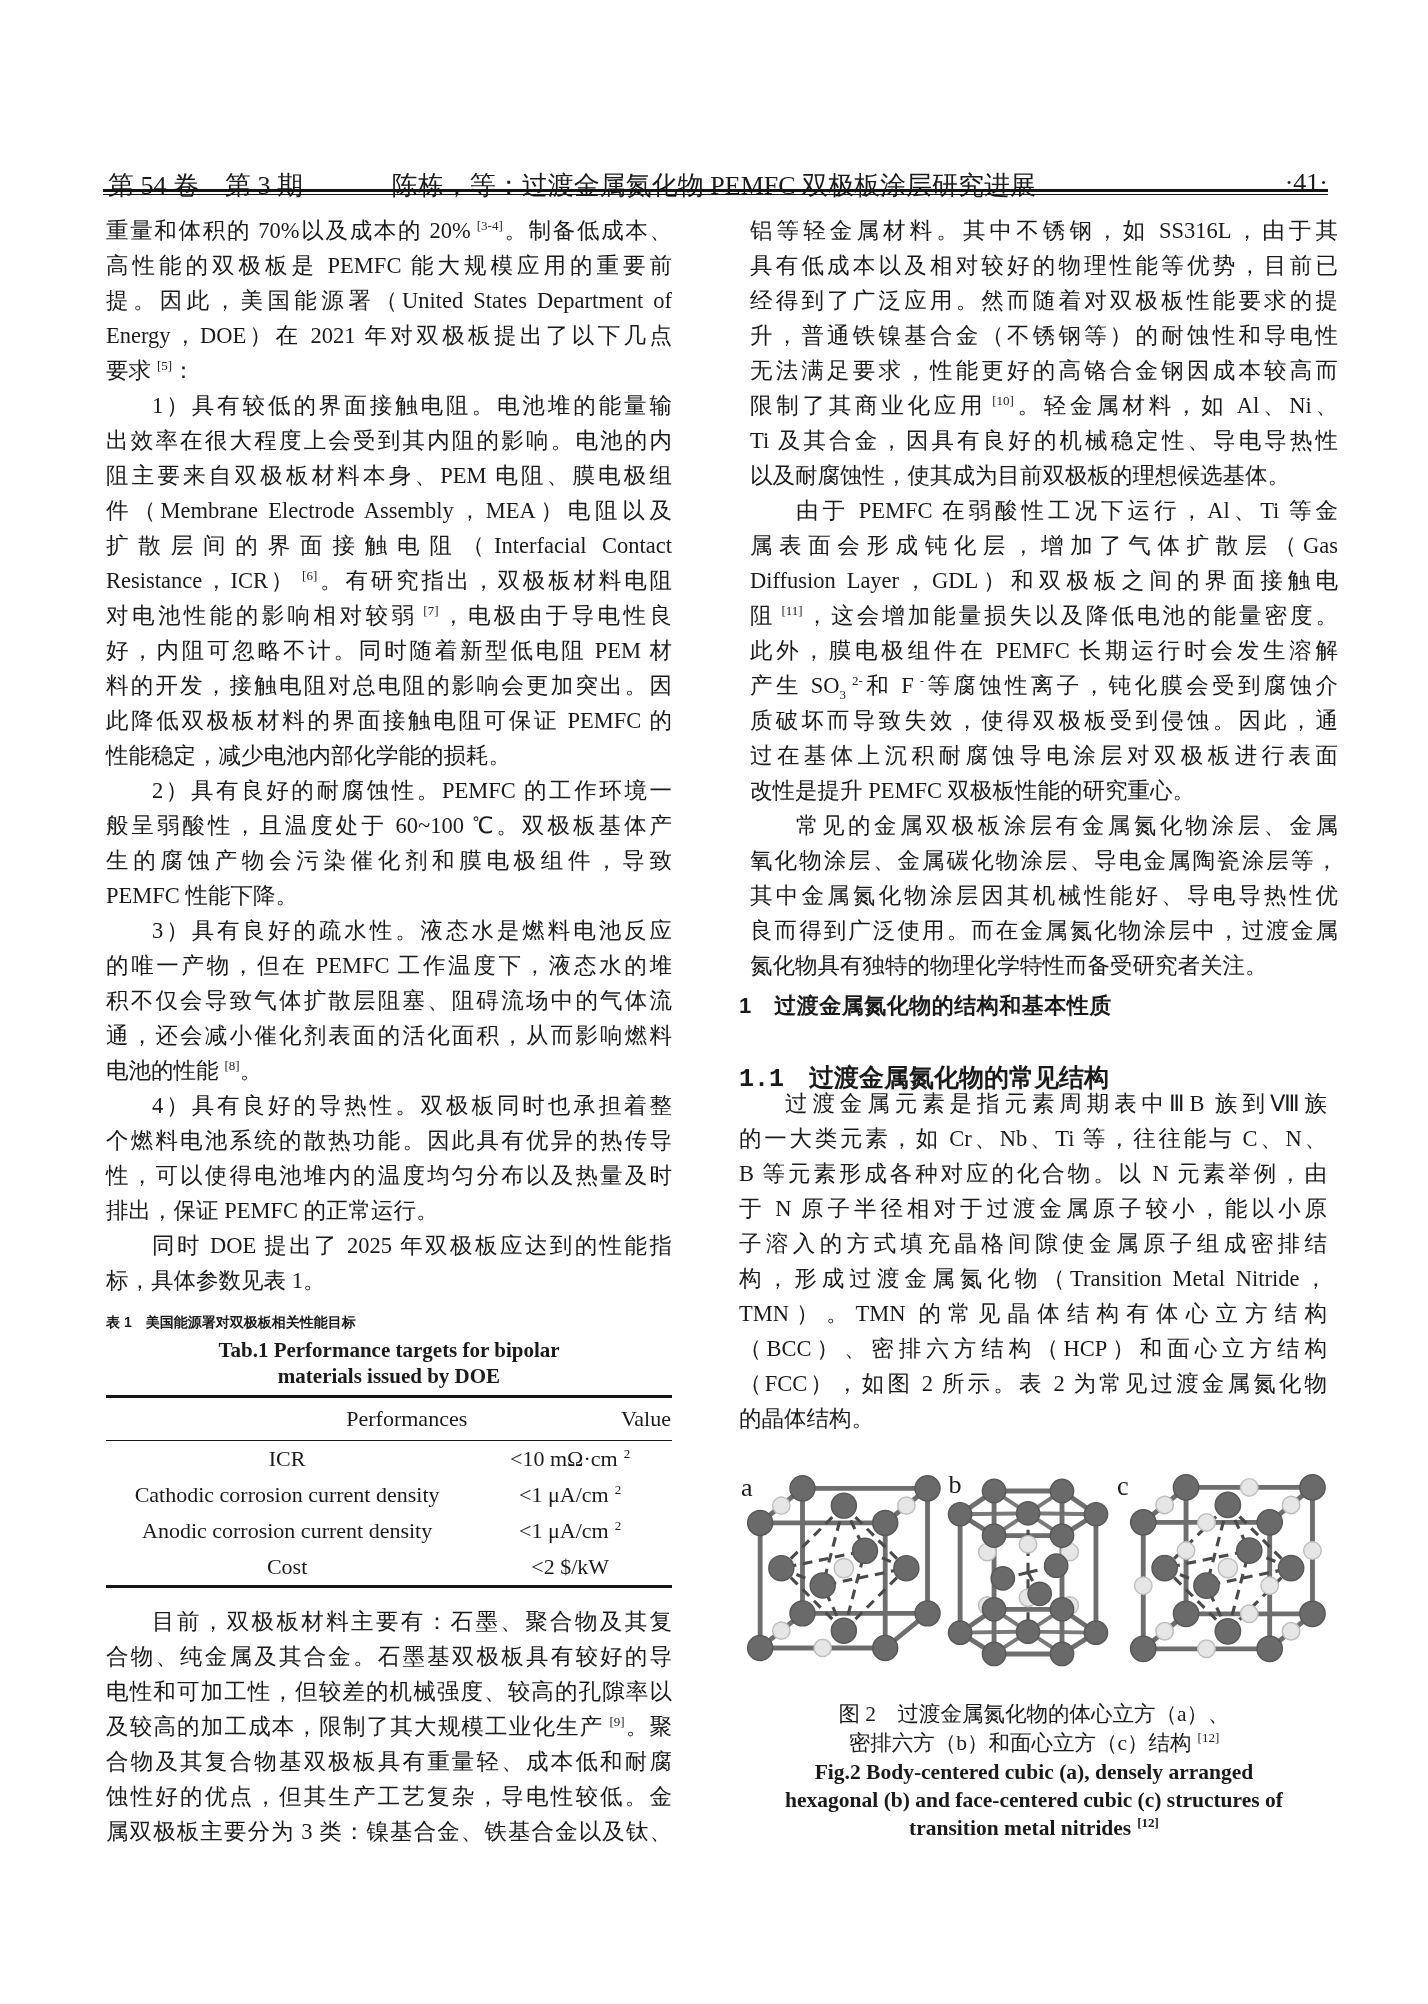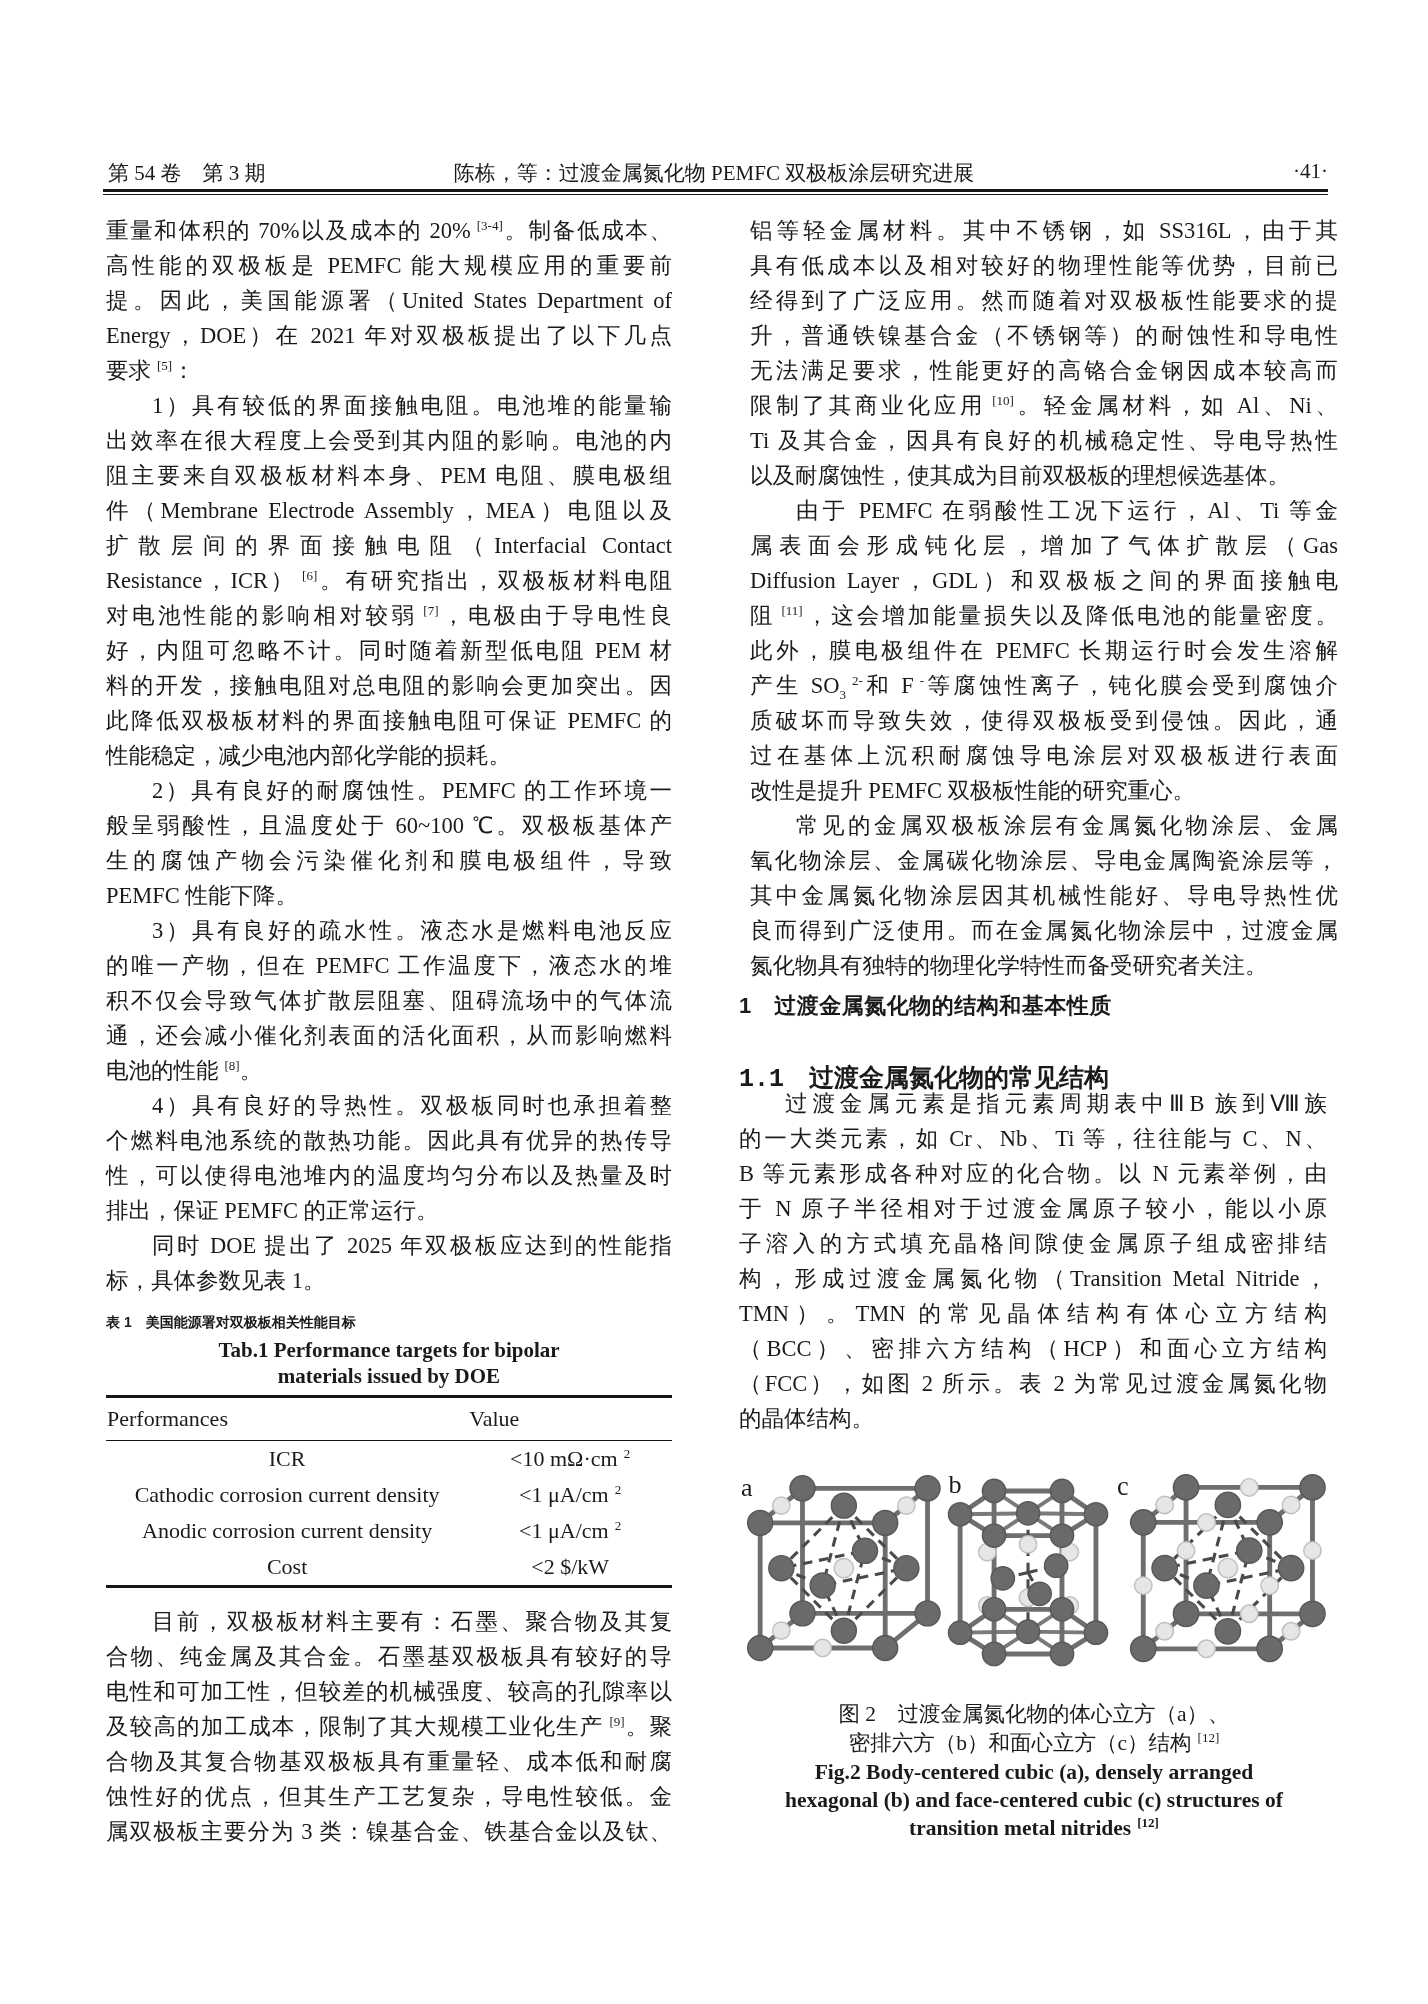--- a/index.html
+++ b/index.html
@@ -1,18 +1,18 @@
 <!DOCTYPE html>
 <html><head>
 <meta charset="utf-8">
 <style>
   html,body{margin:0;padding:0;background:#ffffff;}
   .page{position:relative;width:1428px;height:2004px;background:#ffffff;overflow:hidden;
         color:#1a1a1a;font-family:"Liberation Serif",serif;}
-  .hdr{position:absolute;top:159px;font-size:21px;white-space:nowrap;}
+  .hdr{position:absolute;top:168px;font-size:26px;white-space:nowrap;}
   #hdr-left{left:108px;}
   #hdr-center{left:0;width:100%;text-align:center;}
   #hdr-right{right:100px;margin-left:16px;}
   .hdr-rule{position:absolute;left:103px;right:100px;top:189px;height:2px;
             border-top:3px solid #151515;border-bottom:1px solid #151515;}
   .col{position:absolute;font-size:22.5px;line-height:35px;}
   .ln{text-align:justify;text-align-last:justify;height:35px;overflow:visible;}
   .ln.endln{text-align-last:left;}
   .ln.ind{text-indent:46px;}
   sup{font-size:13px;line-height:0;margin-left:6px;}
@@ -20,21 +20,21 @@
   #left-col{left:106px;top:213px;width:566px;}
   #left-col2{left:106px;top:1604px;width:566px;}
   #right-col{left:750px;top:213px;width:588px;}
   #right-col2{left:739px;top:1086px;width:588px;}
   #tablewrap{position:absolute;left:106px;top:1307px;width:566px;}
   .tcap-cn{font-family:"Liberation Sans",sans-serif;font-weight:bold;font-size:14px;
            text-align:left;line-height:30px;}
   .tcap-en{font-weight:bold;font-size:21px;text-align:center;line-height:26px;}
   #t1{width:100%;border-collapse:collapse;margin-top:6px;
       border-top:3px solid #161616;border-bottom:3px solid #161616;}
-  #t1 th{height:40px;font-weight:normal;font-size:22px;text-align:left;
+  #t1 th{height:40px;font-weight:normal;font-size:22px;text-align:right;
          border-bottom:1.5px solid #161616;font-family:Liberation Serif, serif;}
   #t1 td{height:36px;font-size:22px;text-align:center;padding:0;}
   .h1{position:absolute;left:739px;top:991px;width:588px;font-family:"Liberation Sans",sans-serif;
       font-weight:bold;font-size:22px;letter-spacing:0.5px;white-space:nowrap;}
   .h2{position:absolute;left:739px;top:1061px;width:588px;font-family:Liberation Mono, monospace;
       font-weight:bold;font-size:25px;white-space:nowrap;}
   #figrow{position:absolute;left:739px;top:1458px;width:590px;display:flex;
           justify-content:space-between;align-items:flex-start;}
   .figlabel{font-family:"Liberation Serif",serif;font-size:27px;fill:#1a1a1a;}
   .bond{stroke:#6e6e6e;stroke-width:5;fill:none;}

